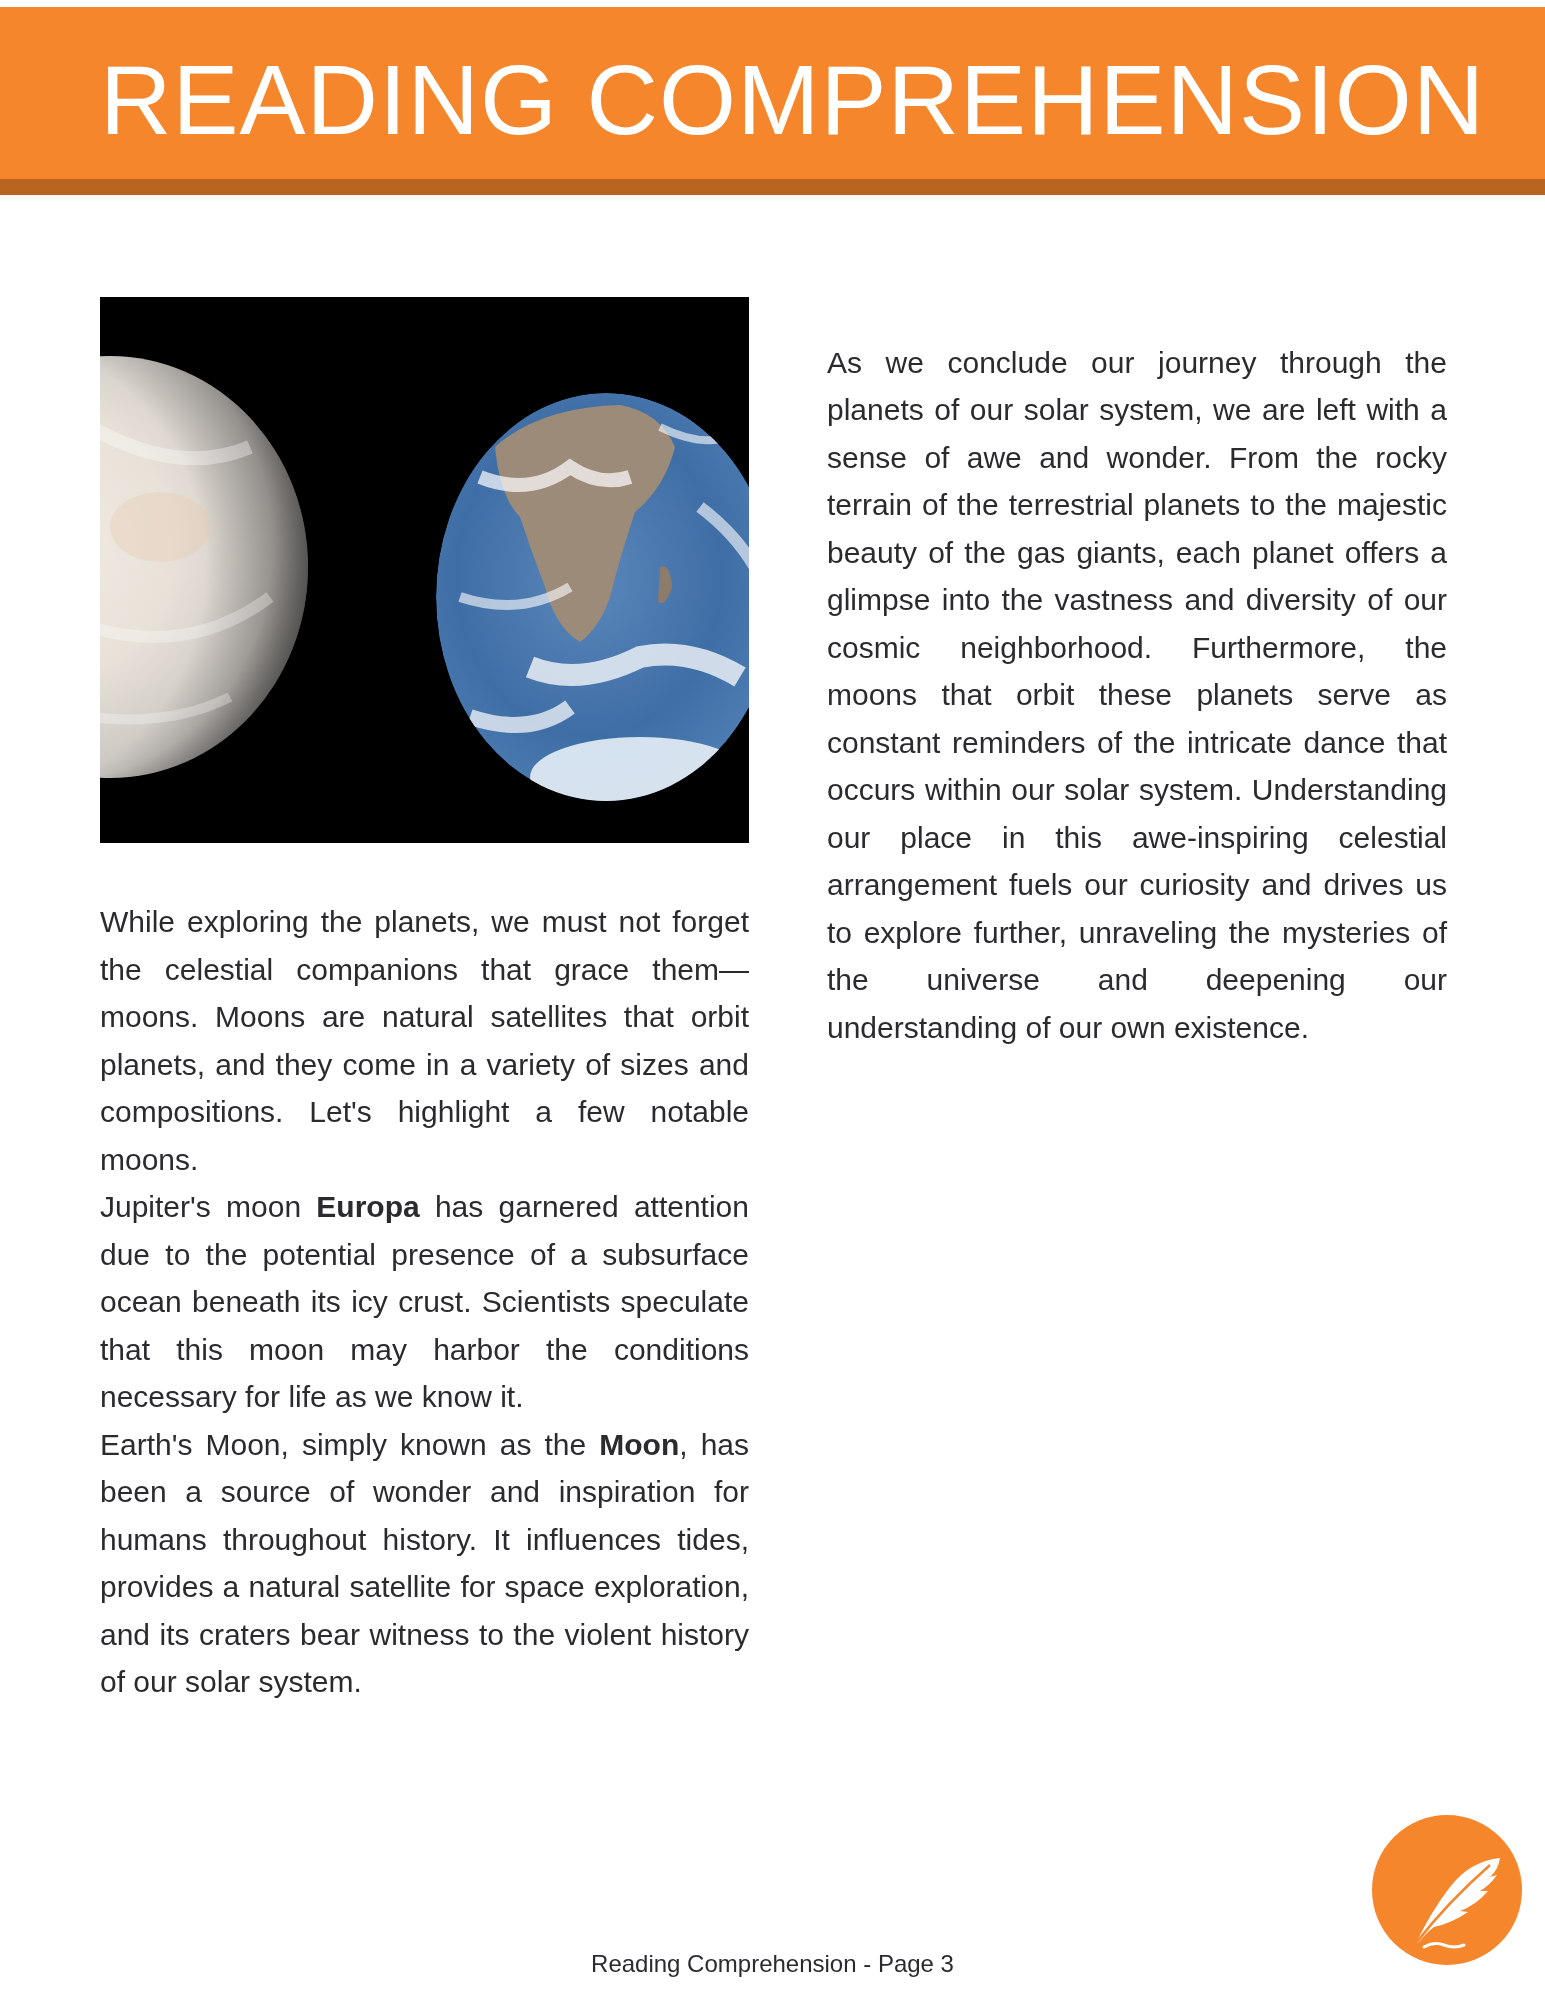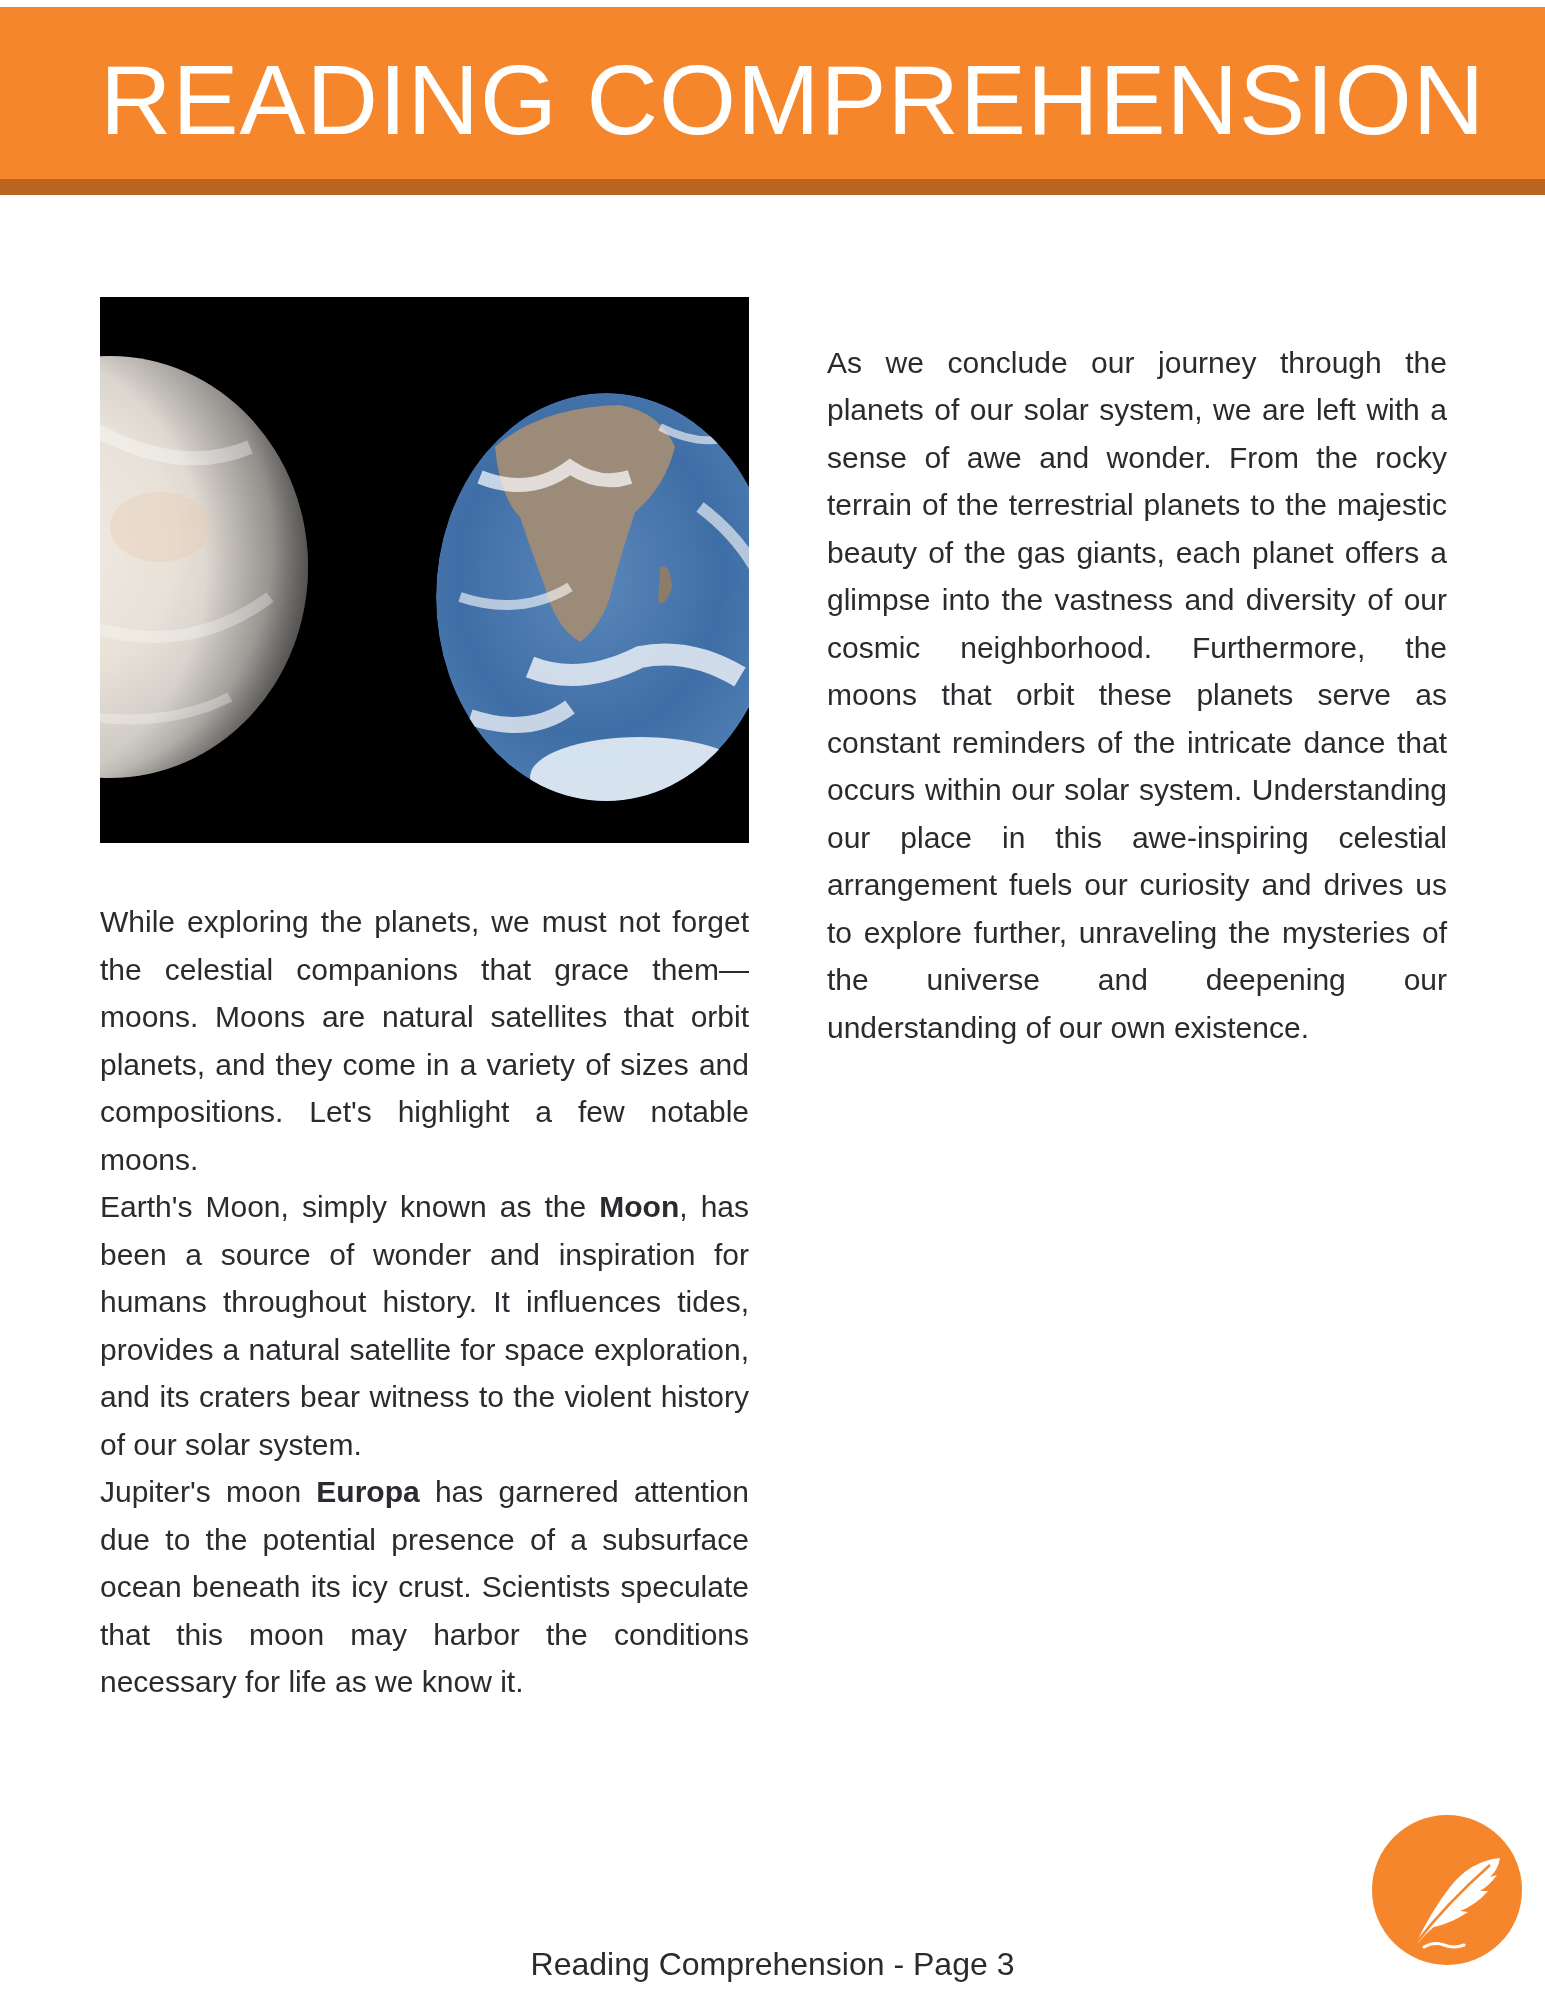--- a/index.html
+++ b/index.html
@@ -72,21 +72,21 @@
     }
     .col-right .h-section { line-height: 47.5px; }
     .spacer { height: 47.5px; }
     b { font-weight: 700; }
     .footer {
       position: absolute;
       left: 0;
       width: 1545px;
       top: 1944px;
       text-align: center;
-      font-size: 32px;
+      font-size: 24px;
       line-height: 40px;
       color: #2b2b2f;
     }
     .logo {
       position: absolute;
       left: 1372px;
       top: 1815px;
       width: 150px;
       height: 150px;
       border-radius: 50%;
@@ -144,22 +144,22 @@
       <path d="M370 420 Q 430 440 470 410" stroke="#ffffff" stroke-width="16" stroke-opacity="0.7" fill="none"></path>
       <path d="M600 210 Q 640 240 660 280" stroke="#ffffff" stroke-width="12" stroke-opacity="0.6" fill="none"></path>
       <ellipse cx="540" cy="480" rx="110" ry="40" fill="#e6eef6" fill-opacity="0.9"></ellipse>
       <path d="M560 130 Q 600 150 630 140" stroke="#ffffff" stroke-width="8" stroke-opacity="0.6" fill="none"></path>
     </g>
   </svg>
 </div>
 
 <div class="col col-left">
   <p>While exploring the planets, we must not forget the celestial companions that grace them—moons. Moons are natural satellites that orbit planets, and they come in a variety of sizes and compositions. Let's highlight a few notable moons.</p>
+  <p><span>Jupiter's moon </span><b>Europa</b><span> has garnered attention due to the potential presence of a subsurface ocean beneath its icy crust. Scientists speculate that this moon may harbor the conditions necessary for life as we know it.</span></p>
   <p><span>Earth's Moon, simply known as the </span><b>Moon</b><span>, has been a source of wonder and inspiration for humans throughout history. It influences tides, provides a natural satellite for space exploration, and its craters bear witness to the violent history of our solar system.</span></p>
-  <p><span>Jupiter's moon </span><b>Europa</b><span> has garnered attention due to the potential presence of a subsurface ocean beneath its icy crust. Scientists speculate that this moon may harbor the conditions necessary for life as we know it.</span></p>
 </div>
 
 <div class="col col-right">
   <div class="spacer"></div>
   <p>As we conclude our journey through the planets of our solar system, we are left with a sense of awe and wonder. From the rocky terrain of the terrestrial planets to the majestic beauty of the gas giants, each planet offers a glimpse into the vastness and diversity of our cosmic neighborhood. Furthermore, the moons that orbit these planets serve as constant reminders of the intricate dance that occurs within our solar system. Understanding our place in this awe-inspiring celestial arrangement fuels our curiosity and drives us to explore further, unraveling the mysteries of the universe and deepening our understanding of our own existence.</p>
 </div>
 
 <div class="footer">Reading Comprehension - Page 3</div>
 
 <div class="logo">

